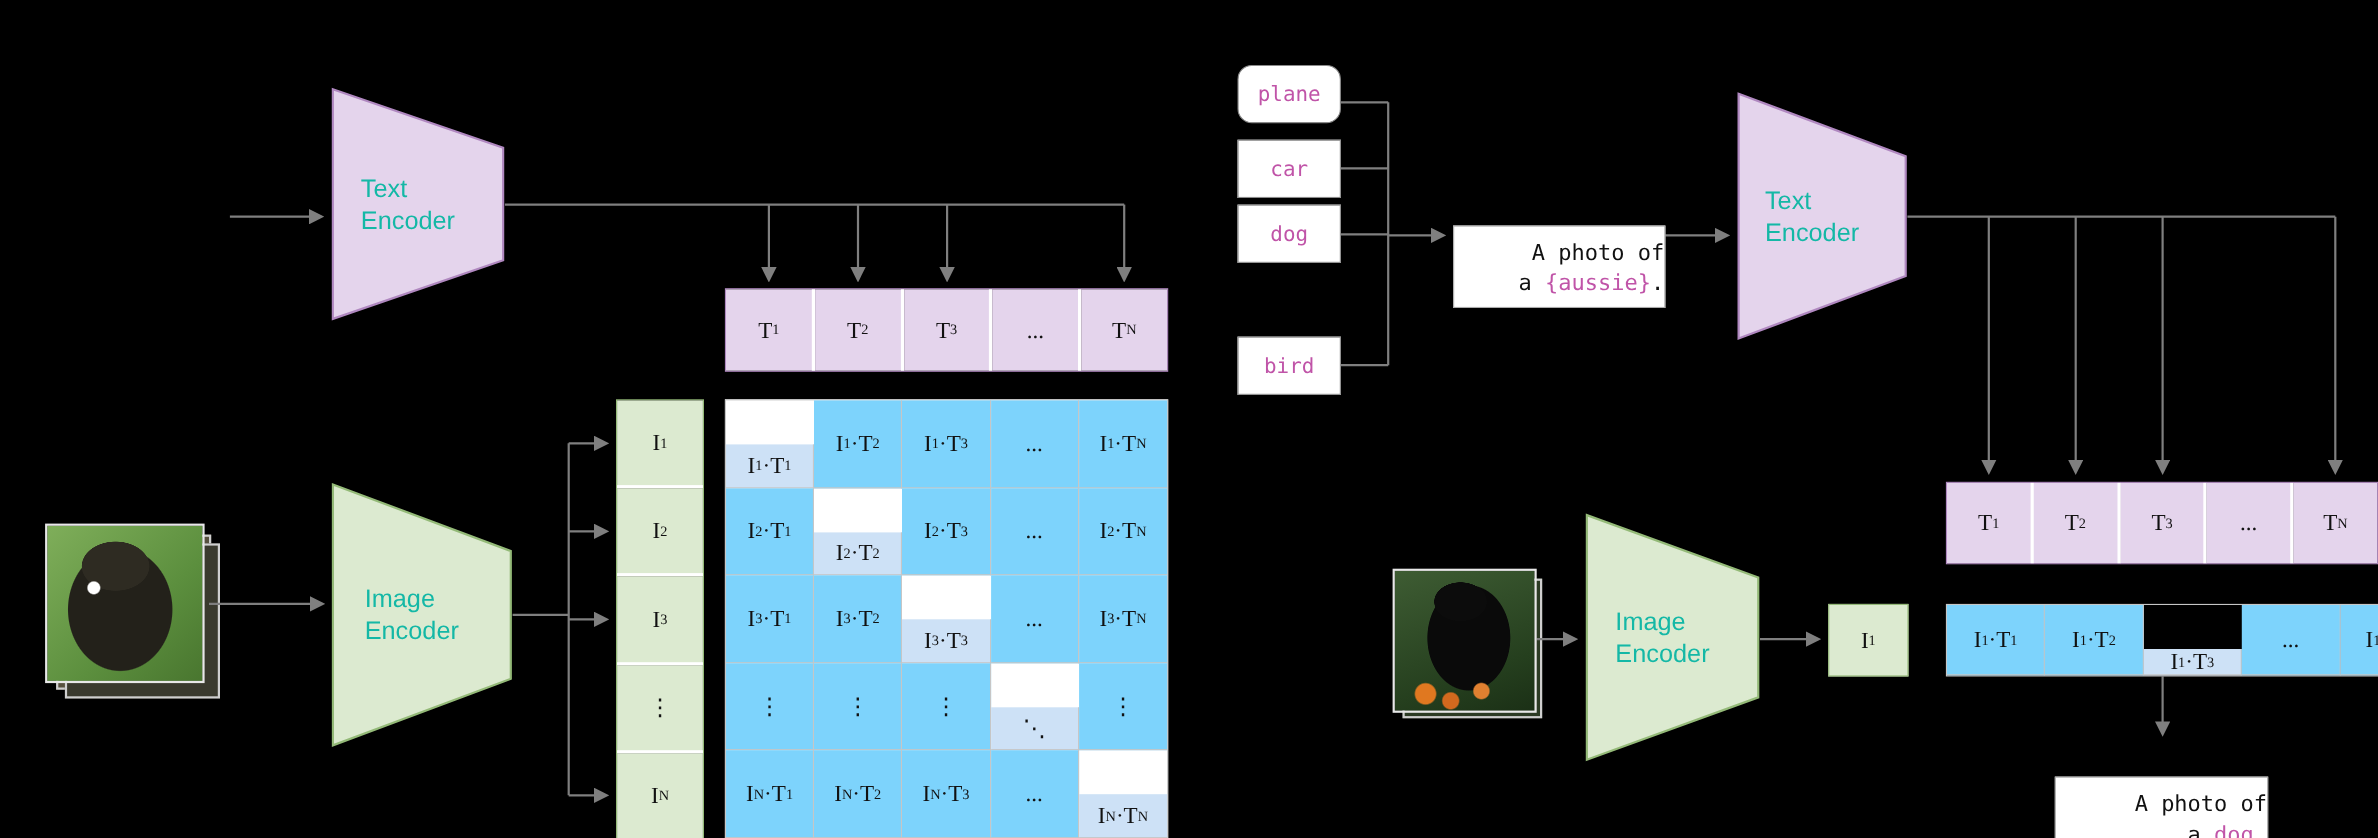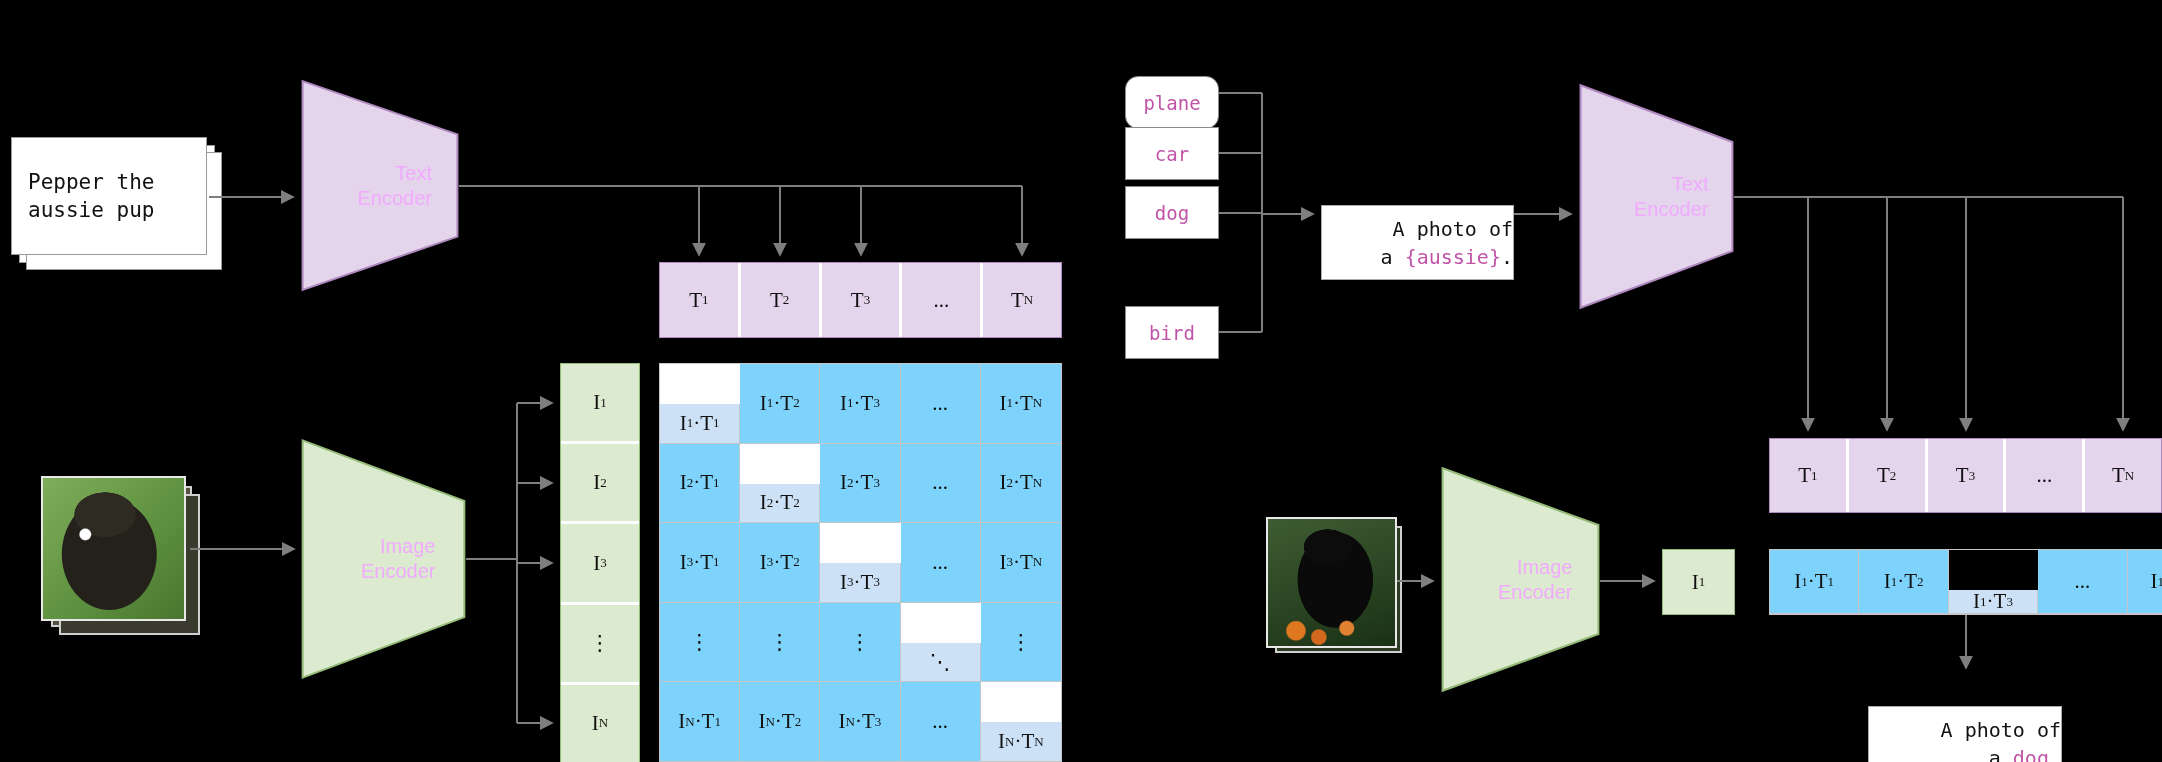--- a/index.html
+++ b/index.html
@@ -26,21 +26,21 @@
   .doc-card::before,.doc-card::after{
     content:""; position:absolute; z-index:-1;
     width:100%; height:100%; background:#fff; border:1px solid #9a9a9a;
   }
   .doc-card::before{left:7px; top:7px;}
   .doc-card::after{left:14px; top:14px;}
 
   
   .encoder{display:flex;align-items:center;justify-content:center;}
   .encoder svg{position:absolute;left:0;top:0;width:100%;height:100%;}
-  .enc-label{position:relative;z-index:1;font-size:20px;color:#f0abfc;text-align:right;width:104px;line-height:1.25;}
+  .enc-label{position:relative;z-index:1;font-size:23px;color:#14b8a6;text-align:left;width:104px;line-height:1.25;}
   .enc-purple polygon{fill:#e4d4ec;stroke:#b088c0;stroke-width:2;vector-effect:non-scaling-stroke;}
   .enc-green  polygon{fill:#dcead0;stroke:#94ba78;stroke-width:2;vector-effect:non-scaling-stroke;}
   #text-encoder-left {left:301px; top:79px;  width:158px; height:213px;}
   #image-encoder-left{left:301px; top:438px; width:165px; height:242px;}
   #text-encoder-right {left:1579px; top:83px;  width:155px; height:227px;}
   #image-encoder-right{left:1441px; top:466px; width:159px; height:227px;}
 
   
   .photo{border:2px solid #e8e8e8;}
   .photo::before,.photo::after{content:"";position:absolute;z-index:-1;width:100%;height:100%;border:2px solid #cfcfcf;box-sizing:border-box;}
@@ -103,21 +103,21 @@
   }
   #score-row{left:1769px; top:549px; width:449px; height:66px; border:1px solid #c6c6c6;}
 
   
   .label-box{
     left:1125px; width:94px; height:53px;
     background:#fff;border:1px solid #8a8a8a;
     display:flex;align-items:center;justify-content:center;
     font-size:19px;color:#c054a8;
   }
-  #label-plane{top:76px;border-radius:13px;} #label-car{top:127px;text-align:right;} #label-dog{top:186px;} #label-bird{top:306px;}
+  #label-plane{top:59px;border-radius:13px;} #label-car{top:127px;text-align:right;} #label-dog{top:186px;} #label-bird{top:306px;}
 
   
   .prompt-box{
     background:#fff;border:1px solid #aaa;
     display:flex;flex-direction:column;align-items:flex-end;justify-content:center;
     font-size:20px;line-height:1.4;color:#111;text-align:center;margin-top:28px;
   }
   #prompt-template-box{left:1321px; top:177px; width:193px; height:75px;}
   #prediction-box{left:1868px; top:678px; width:194px; height:76px;}
   .obj{color:#c054a8;}
@@ -152,23 +152,20 @@
       <path d="M1808,197 V429" marker-end="url(#arrow)"></path>
       <path d="M1887,197 V429" marker-end="url(#arrow)"></path>
       <path d="M1966,197 V429" marker-end="url(#arrow)"></path>
       <path d="M2123,197 V429" marker-end="url(#arrow)"></path>
       <path d="M1397,581 H1432" marker-end="url(#arrow)"></path>
       <path d="M1600,581 H1653" marker-end="url(#arrow)"></path>
       <path d="M1966,615 V667" marker-end="url(#arrow)"></path>
     </g>
   </svg>
 
-  <div class="abs doc-card mono">
-    <span>Pepper the aussie pup</span>
-  </div>
 
   <div class="abs encoder" id="text-encoder-left">
     <svg viewBox="0 0 100 100" preserveAspectRatio="none" class="enc-purple">
         <polygon points="1,1 99,26 99,74 1,99"></polygon>
       </svg>
     <span class="enc-label">Text Encoder</span>
   </div>
 
   <div class="abs photo" id="puppy-photo"></div>
 

